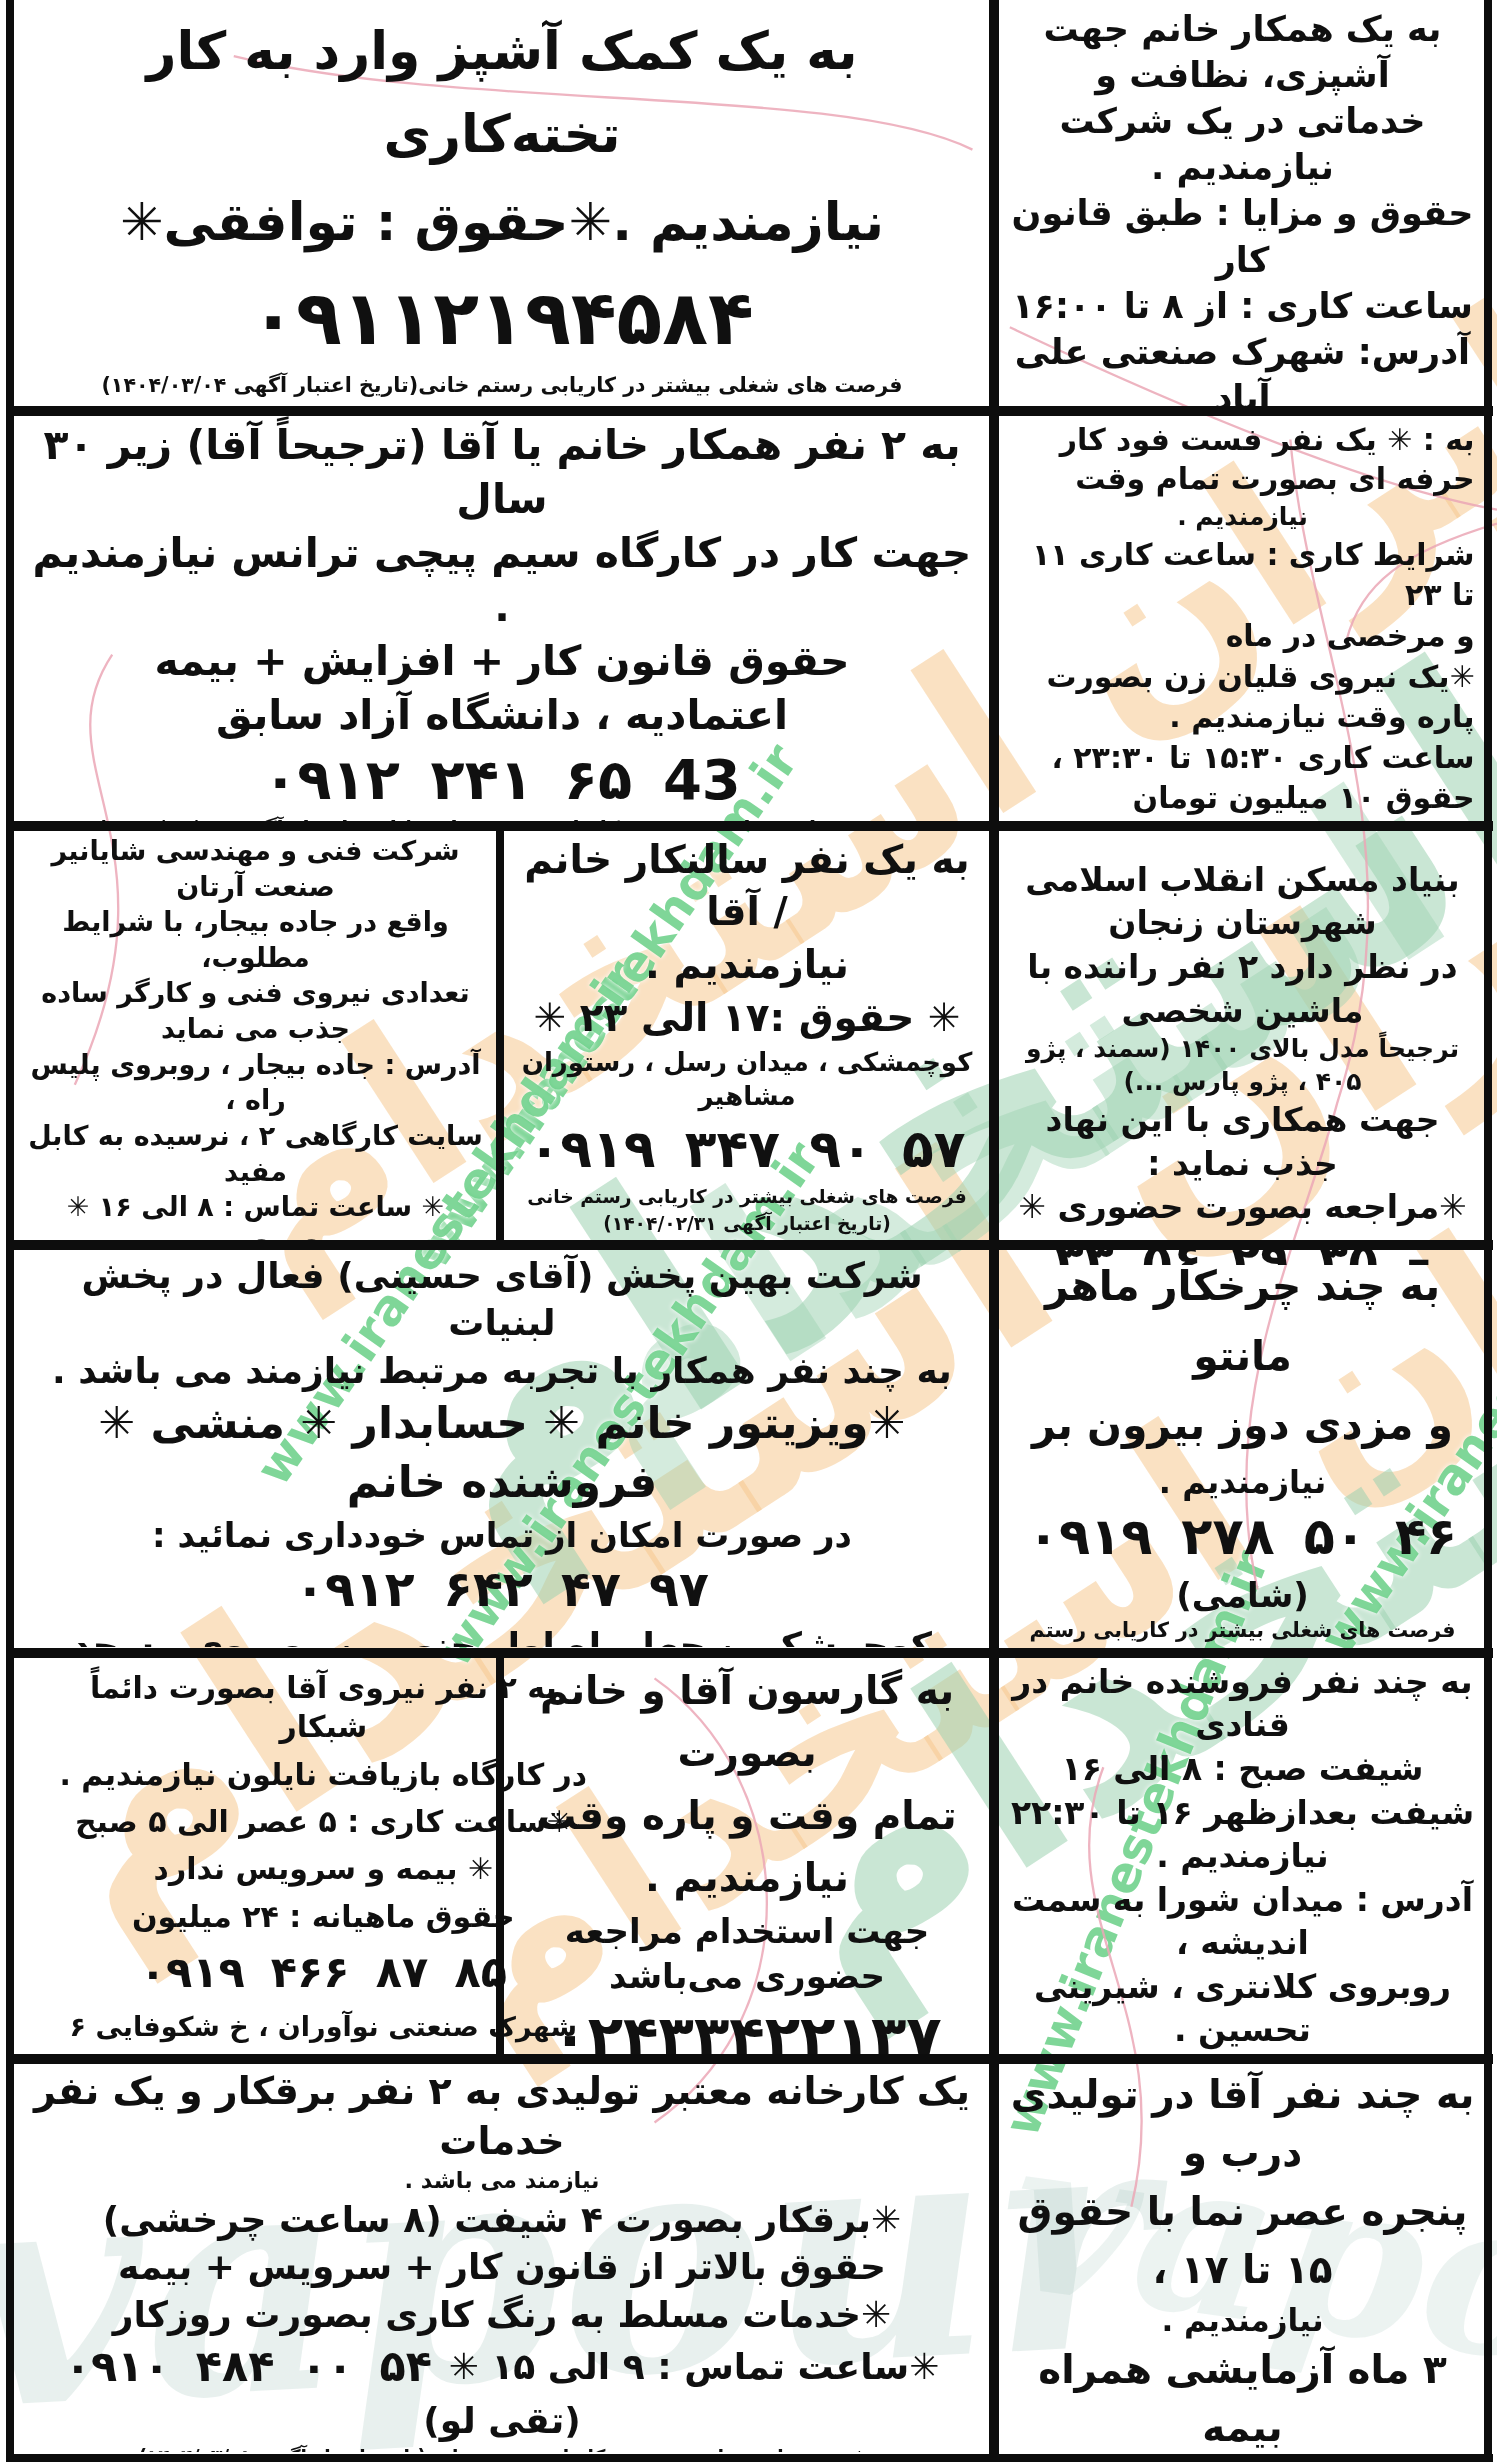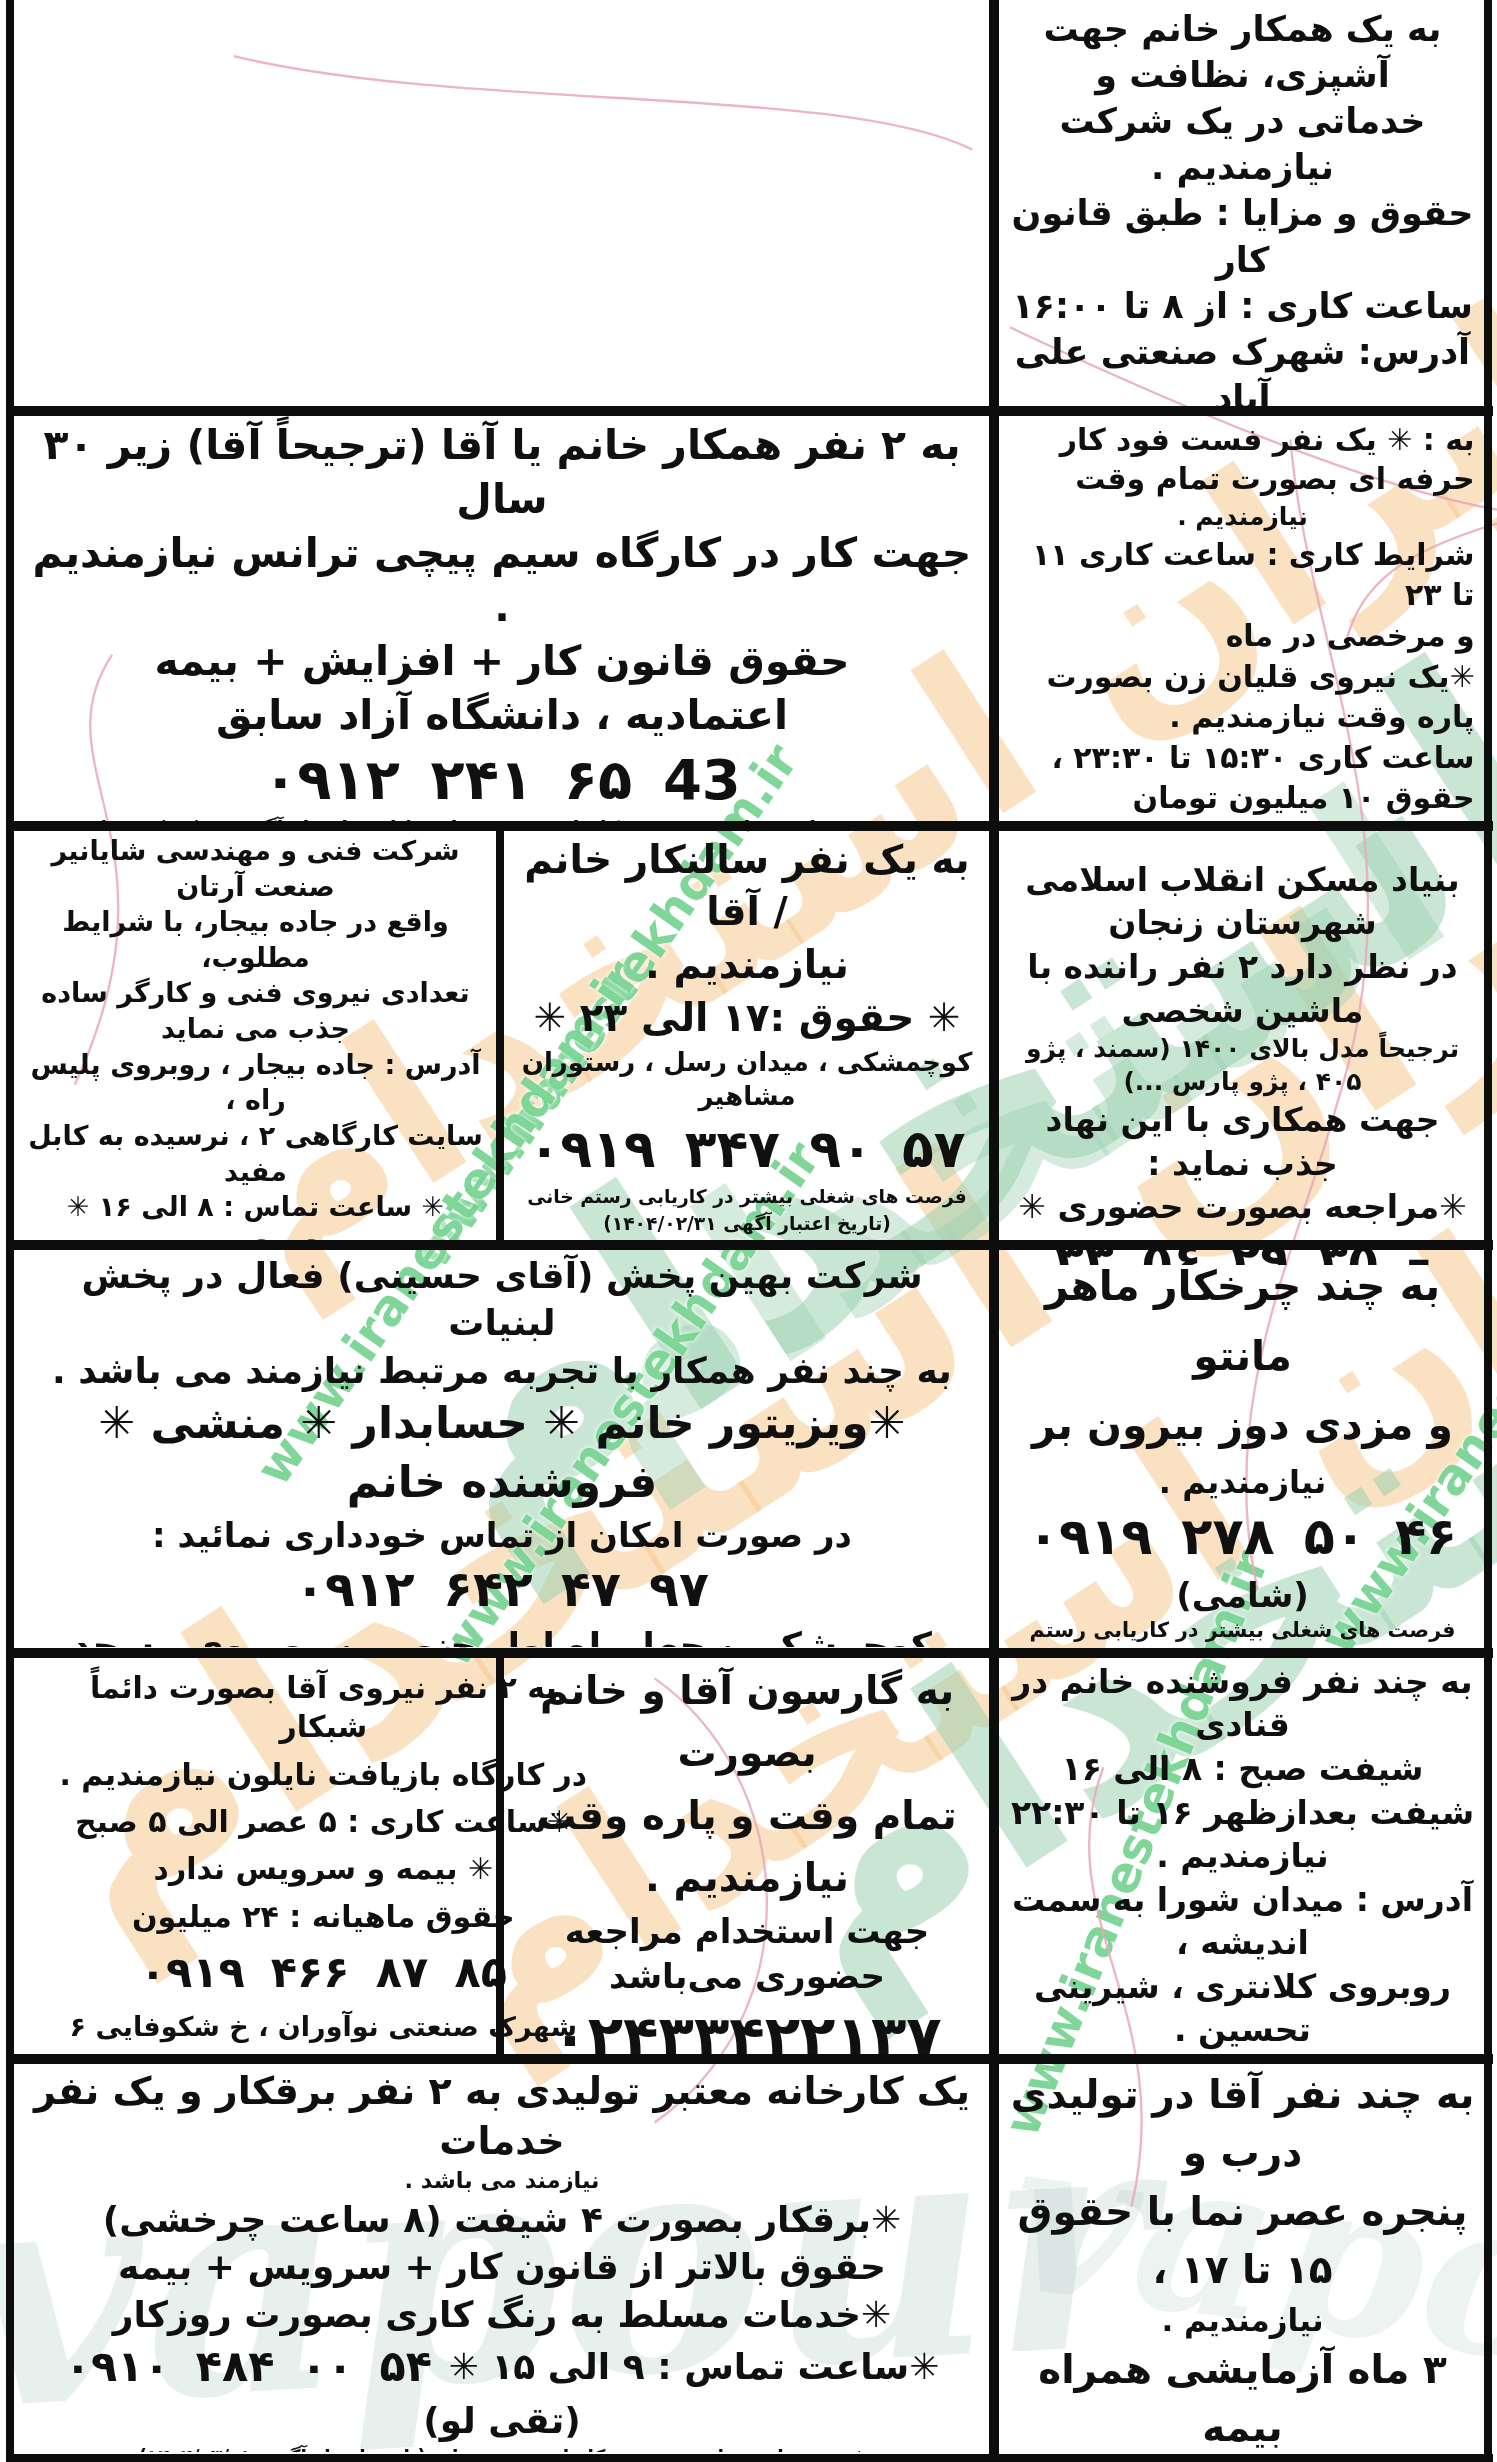--- a/index.html
+++ b/index.html
@@ -150,20 +150,26 @@
   <div class="vline" id="v-right"></div>
   <div class="vline" id="v-mid-r3"></div>
   <div class="vline" id="v-mid-r5"></div>
   <div class="hline" id="h-1"></div>
   <div class="hline" id="h-2"></div>
   <div class="hline" id="h-3"></div>
   <div class="hline" id="h-4"></div>
   <div class="hline" id="h-5"></div>
   <div class="hline" id="h-bottom"></div>
 
+  <div class="cell cell-a">
+      <div class="line k-head">به یک کمک آشپز وارد به کار تخته‌کاری</div>
+      <div class="line k-head">نیازمندیم .✳حقوق : توافقی✳</div>
+      <div class="line k-phone ltr">۰۹۱۱۲۱۹۴۵۸۴</div>
+      <div class="line k-footer">فرصت های شغلی بیشتر در کاریابی رستم خانی(تاریخ اعتبار آگهی ۱۴۰۴/۰۳/۰۴)</div>
+    </div>
   <div class="cell cell-b">
       <div class="line k-head">به یک همکار خانم جهت آشپزی، نظافت و</div>
       <div class="line k-head">خدماتی در یک شرکت نیازمندیم .</div>
       <div class="line k-head">حقوق و مزایا : طبق قانون کار</div>
       <div class="line k-head">ساعت کاری : از ۸ تا ۱۶:۰۰</div>
       <div class="line k-head">آدرس: شهرک صنعتی علی آباد</div>
     </div>
   <div class="cell cell-c">
       <div class="line k-head">به ۲ نفر همکار خانم یا آقا (ترجیحاً آقا) زیر ۳۰ سال</div>
       <div class="line k-head">جهت کار در کارگاه سیم پیچی ترانس نیازمندیم .</div>

